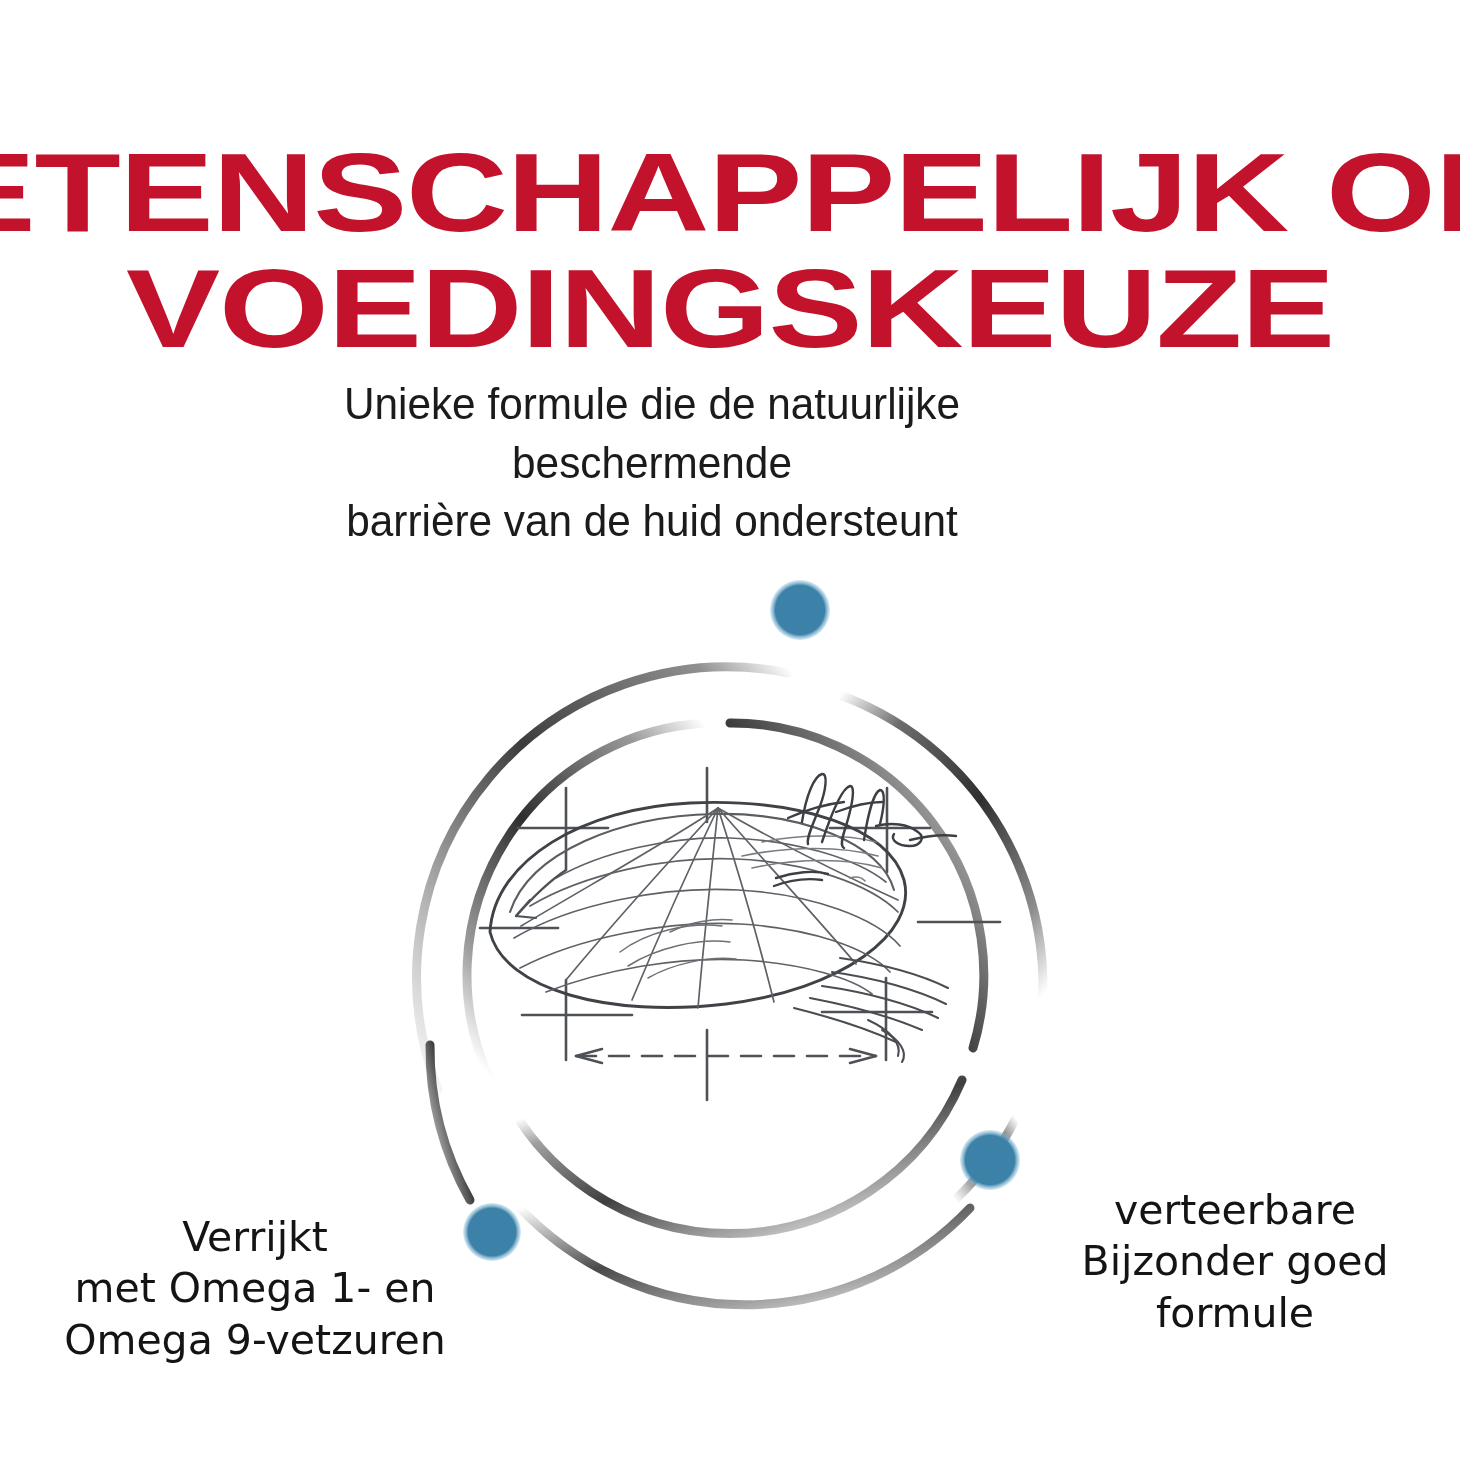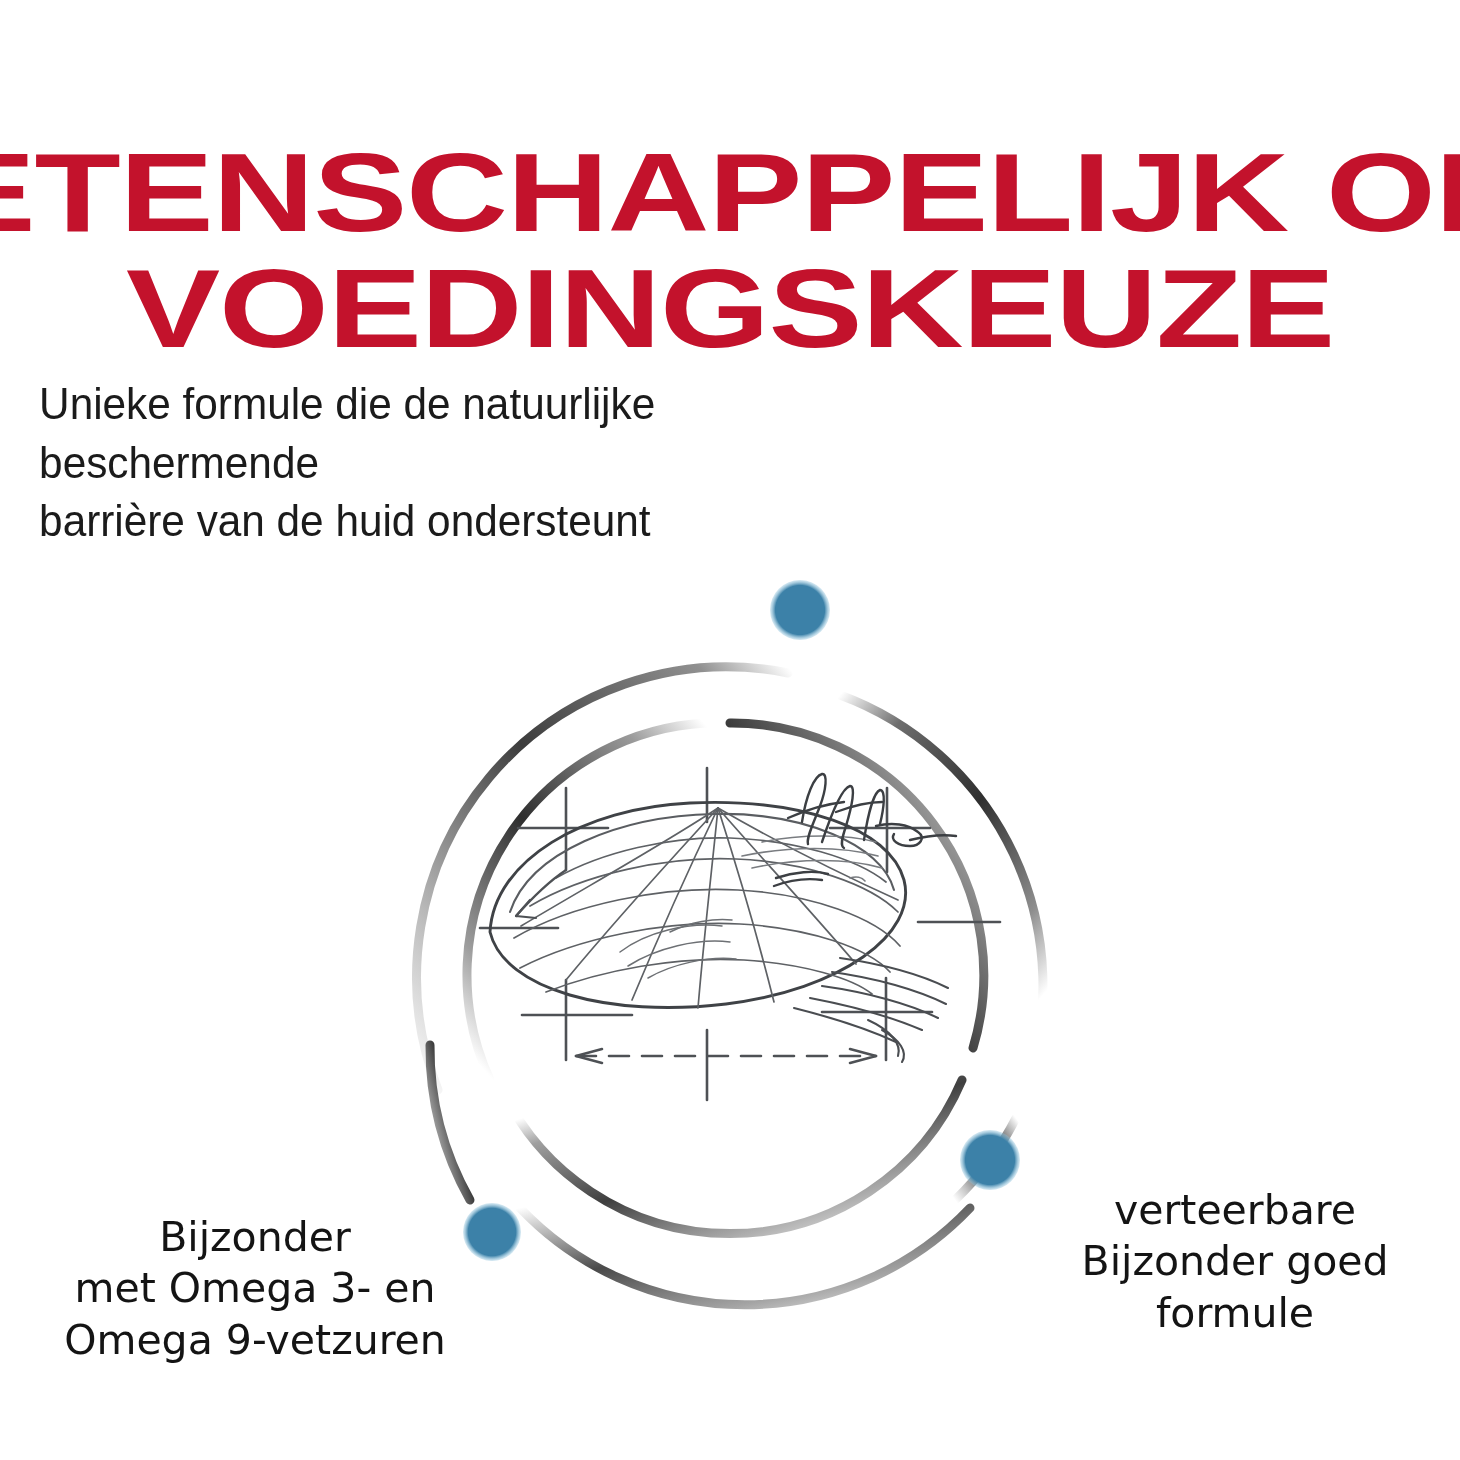--- a/index.html
+++ b/index.html
@@ -48,21 +48,21 @@
     transform: scaleX(1.30);
     transform-origin: 50% 50%;
   }
 
   
   .subtitle {
     position: absolute;
     left: 0;
     top: 375px;
     width: 1304px;
-    text-align: left;
+    text-align: center;
     color: #1b1b1b;
     font-family: "Liberation Sans Narrow", "Liberation Sans", sans-serif;
     font-size: 45px;
     line-height: 1.30;
     font-weight: 400;
   }
   .subtitle span { display: block; transform: scaleX(0.94); }
 
   
   .emblem {
@@ -299,22 +299,22 @@
 
       <g>
         <circle cx="430" cy="50" r="30" fill="url(#dotGlow)"></circle>
         <circle cx="620" cy="600" r="30" fill="url(#dotGlow)"></circle>
         <circle cx="122" cy="672" r="29" fill="url(#dotGlow)"></circle>
       </g>
     </svg>
   </div>
 
   <div class="caption caption-left">
-    <span>Bijzonder</span>
-    <span>met Omega 3- en</span>
+    <span>Verrijkt</span>
+    <span>met Omega 1- en</span>
     <span>Omega 9-vetzuren</span>
   </div>
 
   <div class="caption caption-right">
     <span>verteerbare</span>
     <span>Bijzonder goed</span>
     <span>formule</span>
   </div>
 
 </div>

